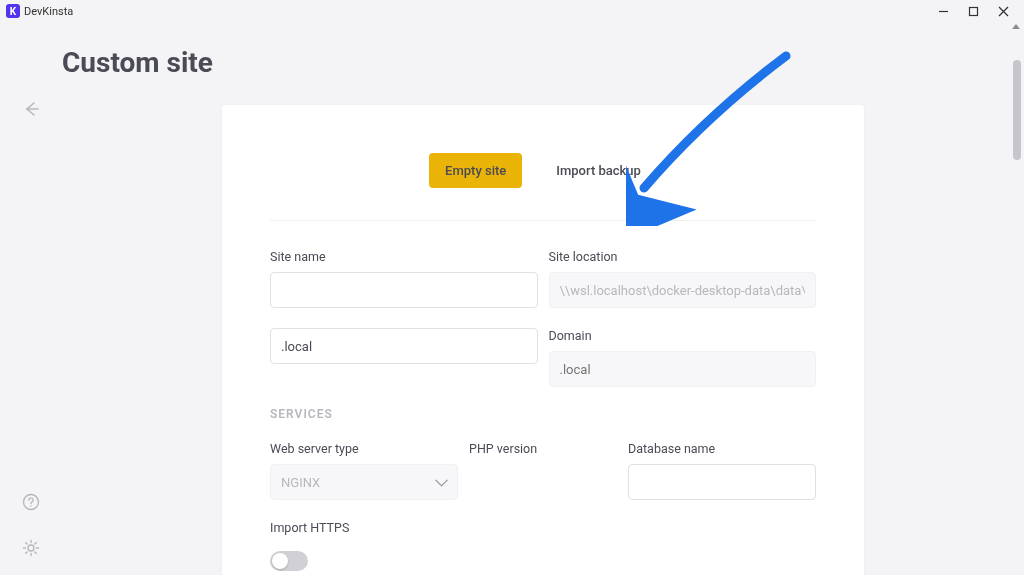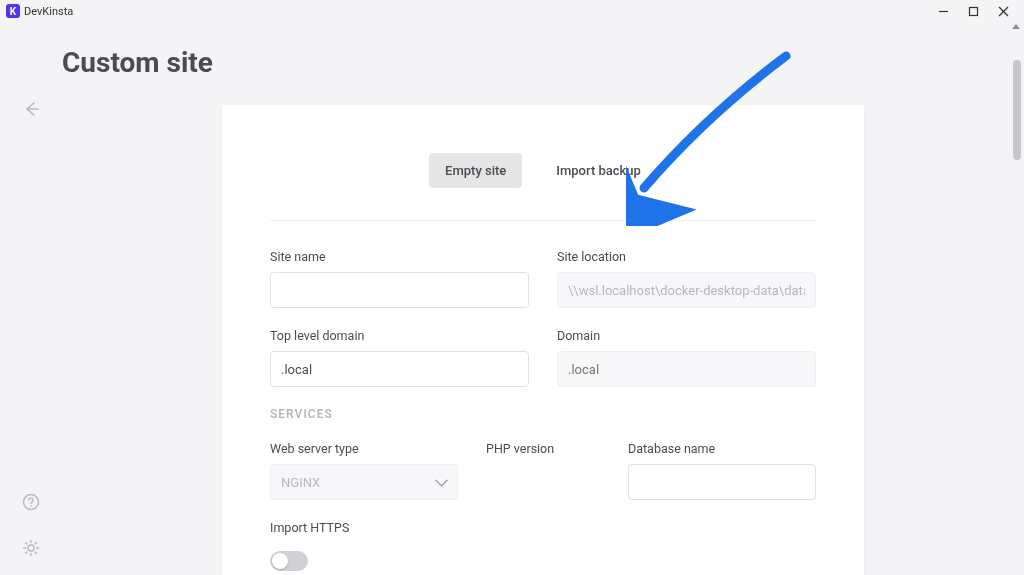--- a/index.html
+++ b/index.html
@@ -117,25 +117,25 @@
     }
     .tab {
       font-size: 13px;
       color: #4b4b55;
       padding: 10px 16px;
       cursor: pointer;
       border-radius: 4px;
       font-weight: 500;
     }
     .tab.active {
-      background: #e5e5e5;
+      background: #eab308;
     }
     .form-row {
       display: flex;
-      gap: 28px;
+      gap: 11px;
       margin-bottom: 20px;
     }
     .form-col {
       flex: 1;
       display: flex;
       flex-direction: column;
     }
     .form-label {
       font-size: 12.5px;
       color: #4b4b55;
@@ -296,21 +296,20 @@
           <input class="text-input" type="text" value="" style="">
         </div>
         <div class="form-col">
           <label class="form-label">Site location</label>
           <input class="text-input readonly" type="text" readonly="" value="\\wsl.localhost\docker-desktop-data\data\docker\volu" style="">
         </div>
       </div>
 
       <div class="form-row">
         <div class="form-col">
-          <label class="form-label">Top level domain</label>
           <input class="text-input" type="text" value=".local" style="">
         </div>
         <div class="form-col">
           <label class="form-label">Domain</label>
           <input class="text-input readonly" type="text" readonly="" placeholder=".local" style="">
         </div>
       </div>
 
       <div class="section-label">SERVICES</div>
 

